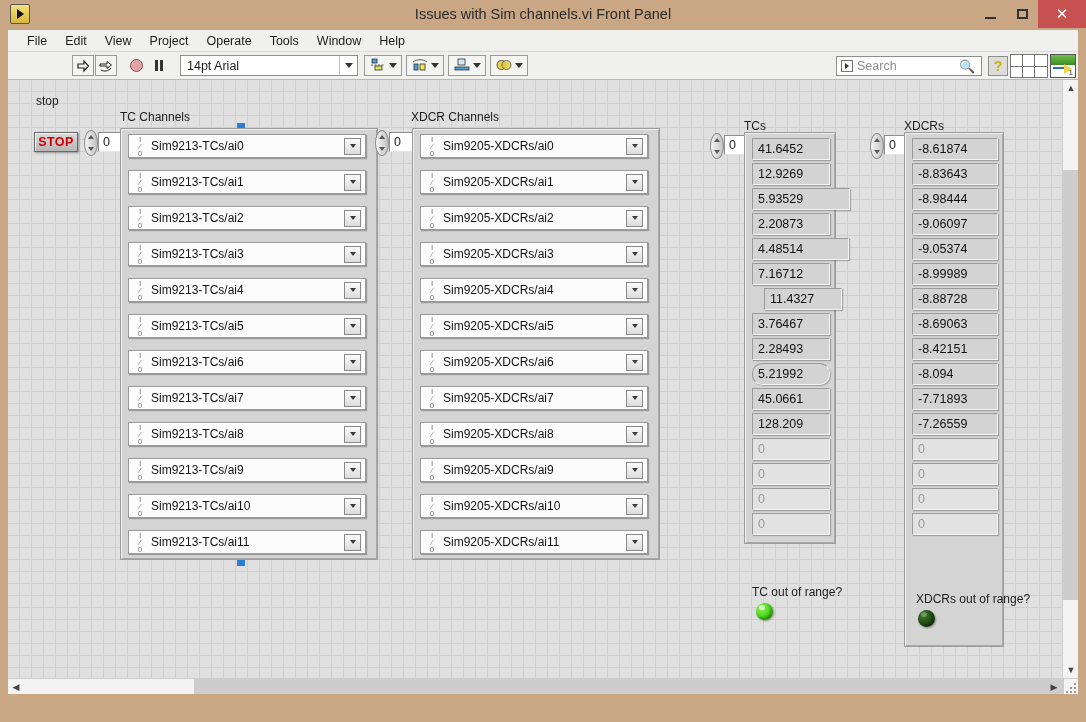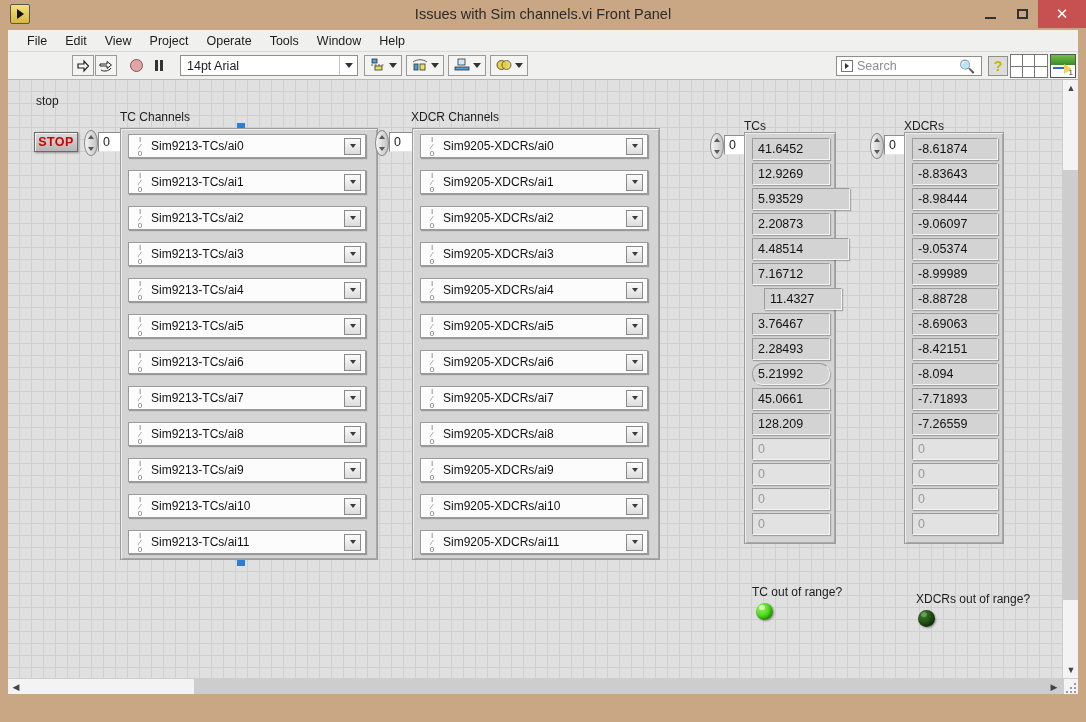--- a/index.html
+++ b/index.html
@@ -588,21 +588,21 @@
       </div>
 
     <div class="spin" style="left:862px; top:53px;">
       <div class="body">
           <div class="up"></div>
           <div class="dn"></div>
         </div>
     </div>
     <div class="numbox" style="left:876px; top:55px; width:28px;">0</div>
     <div class="lbl-cap" style="left:896px; top:39px;">XDCRs</div>
-    <div class="arrframe" id="xdcrs-frame" style="left:896px; top:52px; width:100px; height:412px;">
+    <div class="arrframe" id="xdcrs-frame" style="left:896px; top:52px; width:100px; height:515px;">
         <div class="ind-cell" style="top: 5px; width: 86px;">-8.61874</div>
         <div class="ind-cell" style="top: 30px; width: 86px;">-8.83643</div>
         <div class="ind-cell" style="top: 55px; width: 86px;">-8.98444</div>
         <div class="ind-cell" style="top: 80px; width: 86px;">-9.06097</div>
         <div class="ind-cell" style="top: 105px; width: 86px;">-9.05374</div>
         <div class="ind-cell" style="top: 130px; width: 86px;">-8.99989</div>
         <div class="ind-cell" style="top: 155px; width: 86px;">-8.88728</div>
         <div class="ind-cell" style="top: 180px; width: 86px;">-8.69063</div>
         <div class="ind-cell" style="top: 205px; width: 86px;">-8.42151</div>
         <div class="ind-cell" style="top: 230px; width: 86px;">-8.094</div>

